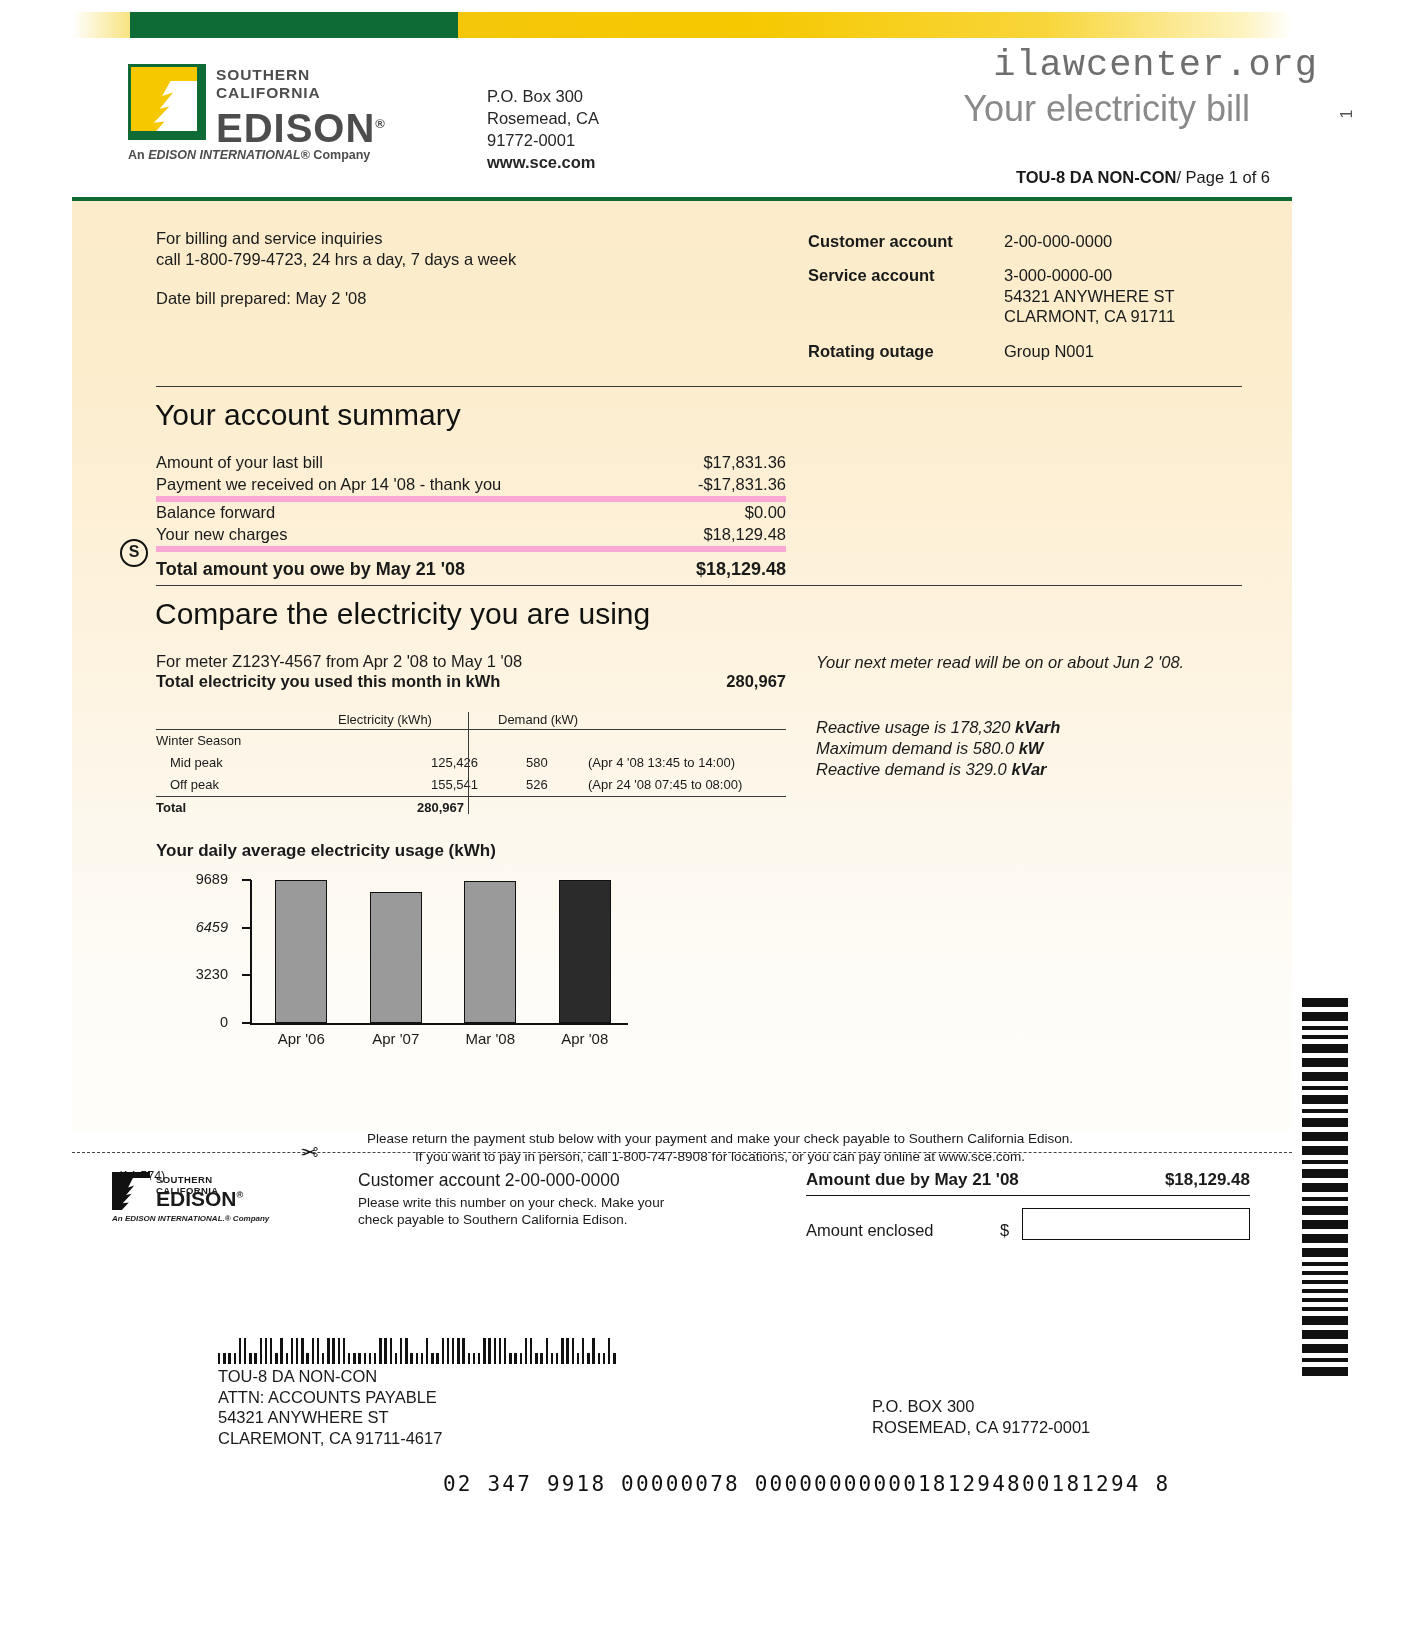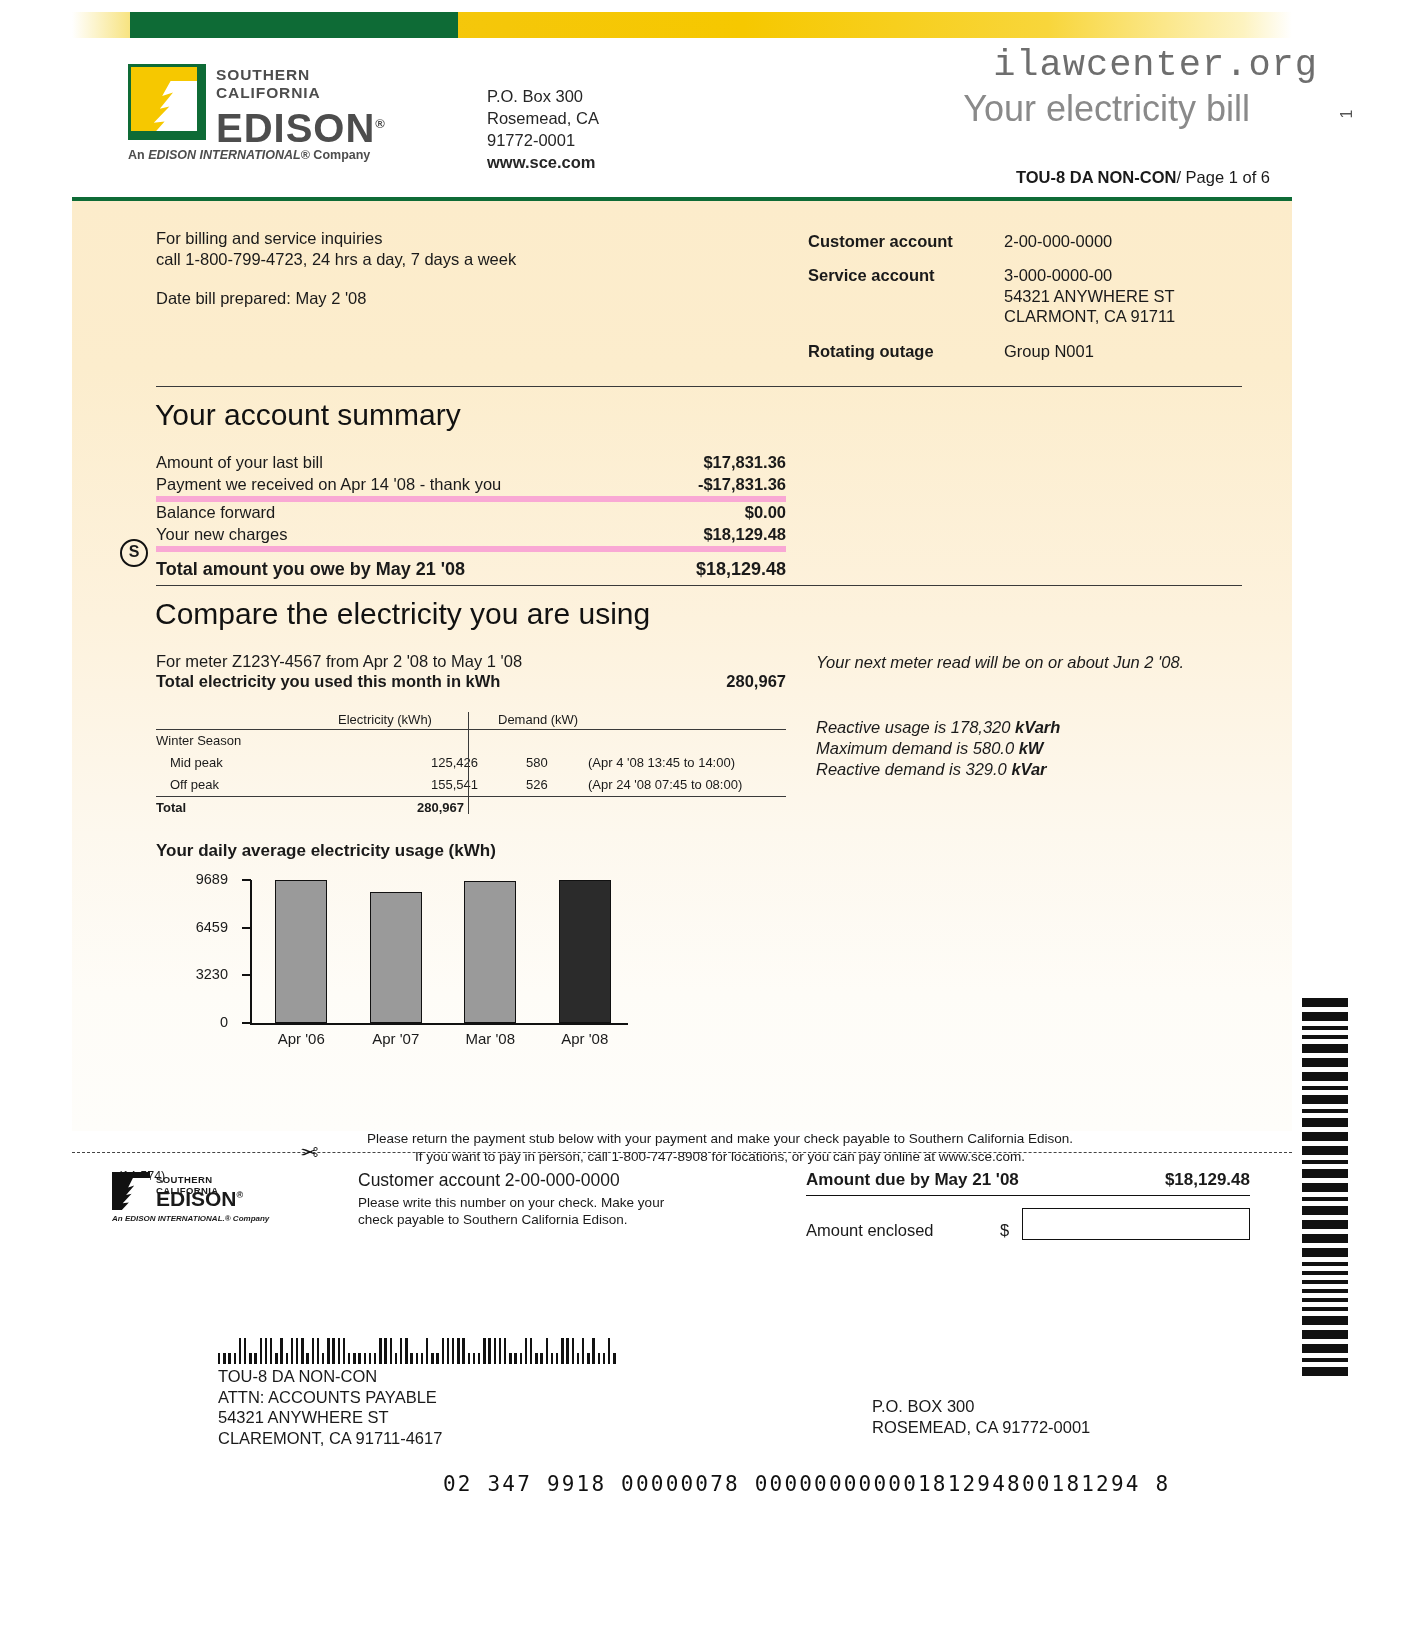--- a/index.html
+++ b/index.html
@@ -65,21 +65,21 @@
   .rule-summary{left:156px;top:386px;width:1086px;}
   .rule-compare{left:156px;top:585px;width:1086px;}
 
   .h2{position:absolute;font-size:30px;font-weight:normal;color:#111;}
   .h2-summary{left:155px;top:398px;}
   .h2-compare{left:155px;top:597px;}
 
   
   .sum{position:absolute;left:156px;top:452px;width:630px;font-size:16.5px;}
   .sum-row{display:flex;justify-content:space-between;line-height:21px;padding:0 0 1px 0;}
-  .sum-row .amt{text-align:right;font-weight:bold;}
+  .sum-row .amt{text-align:right;}
   .sum-sep{border-bottom:6px solid #f9a8d4;}
   .sum-total{display:flex;justify-content:space-between;font-size:18px;font-weight:bold;
     line-height:26px;padding-top:4px;}
   .dollar-icon{position:absolute;left:120px;top:539px;width:24px;height:24px;border:2px solid #111;
     border-radius:50%;font-size:16px;font-weight:bold;text-align:center;line-height:21px;}
 
   
   .meter-line{position:absolute;left:156px;top:652px;font-size:16.5px;}
   .total-used{position:absolute;left:156px;top:672px;width:630px;display:flex;justify-content:space-between;
     font-size:16.5px;font-weight:bold;}
@@ -291,21 +291,21 @@
     <div><span>Reactive demand is 329.0 </span><b>kVar</b></div>
   </div>
 
   <div class="chart-title">Your daily average electricity usage (kWh)</div>
   <div class="chart" id="chart">
     <div class="yaxis-line"></div>
     <div class="xaxis-line"></div>
   <div class="ytick" style="top: 9px;"></div>
       <div class="ylabel" style="top: 10px; left: -52px; width: 104px;">9689</div>
       <div class="ytick" style="top: 56.6716px;"></div>
-      <div class="ylabel" style="top: 57.6716px; left: -52px; width: 104px;">6459</div>
+      <div class="ylabel" style="top: 57.6716px; left: -52px; width: 104px; font-style: italic;">6459</div>
       <div class="ytick" style="top: 104.328px;"></div>
       <div class="ylabel" style="top: 105.328px; left: -52px; width: 104px;">3230</div>
       <div class="ytick" style="top: 152px;"></div>
       <div class="ylabel" style="top: 153px; left: -52px; width: 104px;">0</div>
       <div class="bar" style="left: 85.25px; width: 52px; height: 143px; bottom: 32px; background: rgb(154, 154, 154);"></div>
       <div class="xlabel" style="left: 71.25px; width: 80px;">Apr '06</div>
       <div class="bar" style="left: 179.75px; width: 52px; height: 130.912px; bottom: 32px; background: rgb(154, 154, 154);"></div>
       <div class="xlabel" style="left: 165.75px; width: 80px;">Apr '07</div>
       <div class="bar" style="left: 274.25px; width: 52px; height: 142.424px; bottom: 32px; background: rgb(154, 154, 154);"></div>
       <div class="xlabel" style="left: 260.25px; width: 80px;">Mar '08</div>

